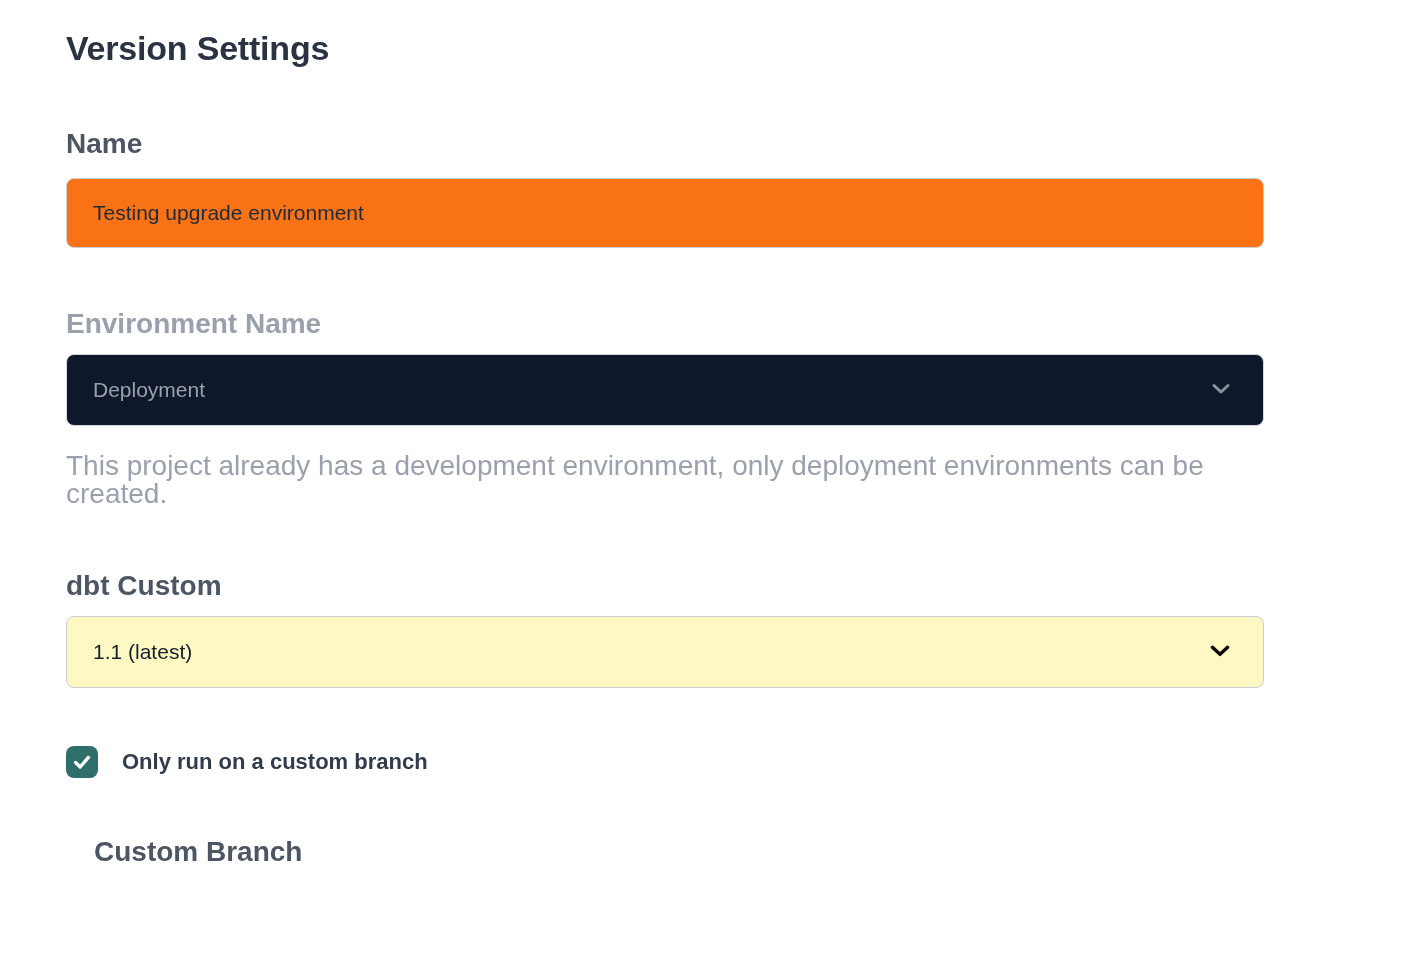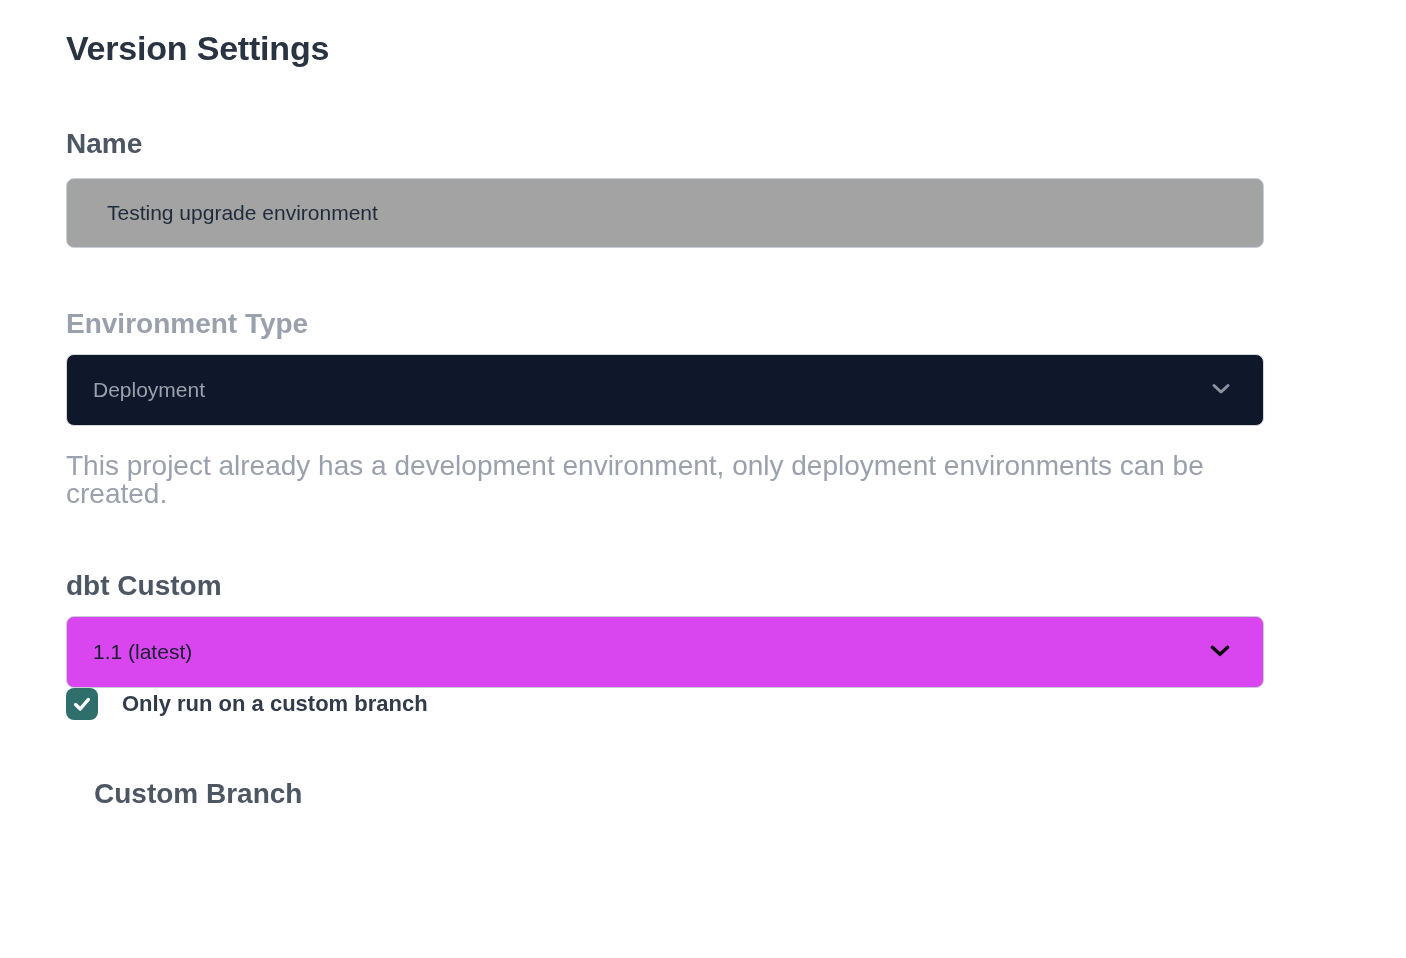--- a/index.html
+++ b/index.html
@@ -28,40 +28,40 @@
     line-height: 24px;
   }
   .field-label.disabled {
     color: #9aa1ad;
   }
   .text-input {
     display: block;
     width: 100%;
     height: 70px;
     margin-top: 22px;
-    padding: 0 40px;
+    padding: 0 26px;
     border: 1px solid #c9cfd7;
     border-radius: 8px;
-    background: #a3a3a3;
+    background: #f97316;
     font-family: "Liberation Sans", sans-serif;
     font-size: 21px;
     color: #1f2b3a;
     outline: none;
   }
   .select-box {
     display: flex;
     align-items: center;
     justify-content: space-between;
     width: 100%;
     height: 72px;
     margin-top: 18px;
     padding: 0 26px;
     border: 1px solid #c9cfd7;
     border-radius: 8px;
-    background: #d946ef;
+    background: #fef9c3;
     font-size: 21px;
     color: #16202e;
     cursor: pointer;
   }
   .select-box.disabled {
     background: #0f172a;
     border-color: #d4d7dc;
     color: #9aa1ad;
     cursor: default;
   }
@@ -70,20 +70,21 @@
     margin-top: 26px;
     font-size: 28px;
     color: #9aa1ad;
     line-height: 28px;
   }
   .mt-name    { margin-top: 64px; }
   .mt-env     { margin-top: 64px; }
   .mt-dbt     { margin-top: 66px; }
   .mt-branch  { margin-top: 62px; margin-left: 28px; }
   .checkbox-row {
+    margin-top: 58px;
     display: flex;
     align-items: center;
   }
   .checkbox {
     width: 32px;
     height: 32px;
     border-radius: 8px;
     background: #2e6f6c;
     display: flex;
     align-items: center;
@@ -104,21 +105,21 @@
 <div class="page">
 
   <h1 class="page-title">Version Settings</h1>
 
   <div>
     <label class="field-label mt-name">Name</label>
     <input type="text" class="text-input" value="Testing upgrade environment" style="">
   </div>
 
   <div>
-    <label class="field-label disabled mt-env">Environment Type</label>
+    <label class="field-label disabled mt-env">Environment Name</label>
     <div class="select-box disabled" aria-disabled="true">
       <span>Deployment</span>
       <span class="chevron">
         <svg width="24" height="24" viewBox="0 0 24 24" fill="none">
           <path d="M5 9.5 L12 16 L19 9.5" stroke="#8b93a1" stroke-width="3" stroke-linecap="round" stroke-linejoin="round"></path>
         </svg>
       </span>
     </div>
     <p class="helper-text">This project already has a development environment, only deployment environments can be created.</p>
   </div>

